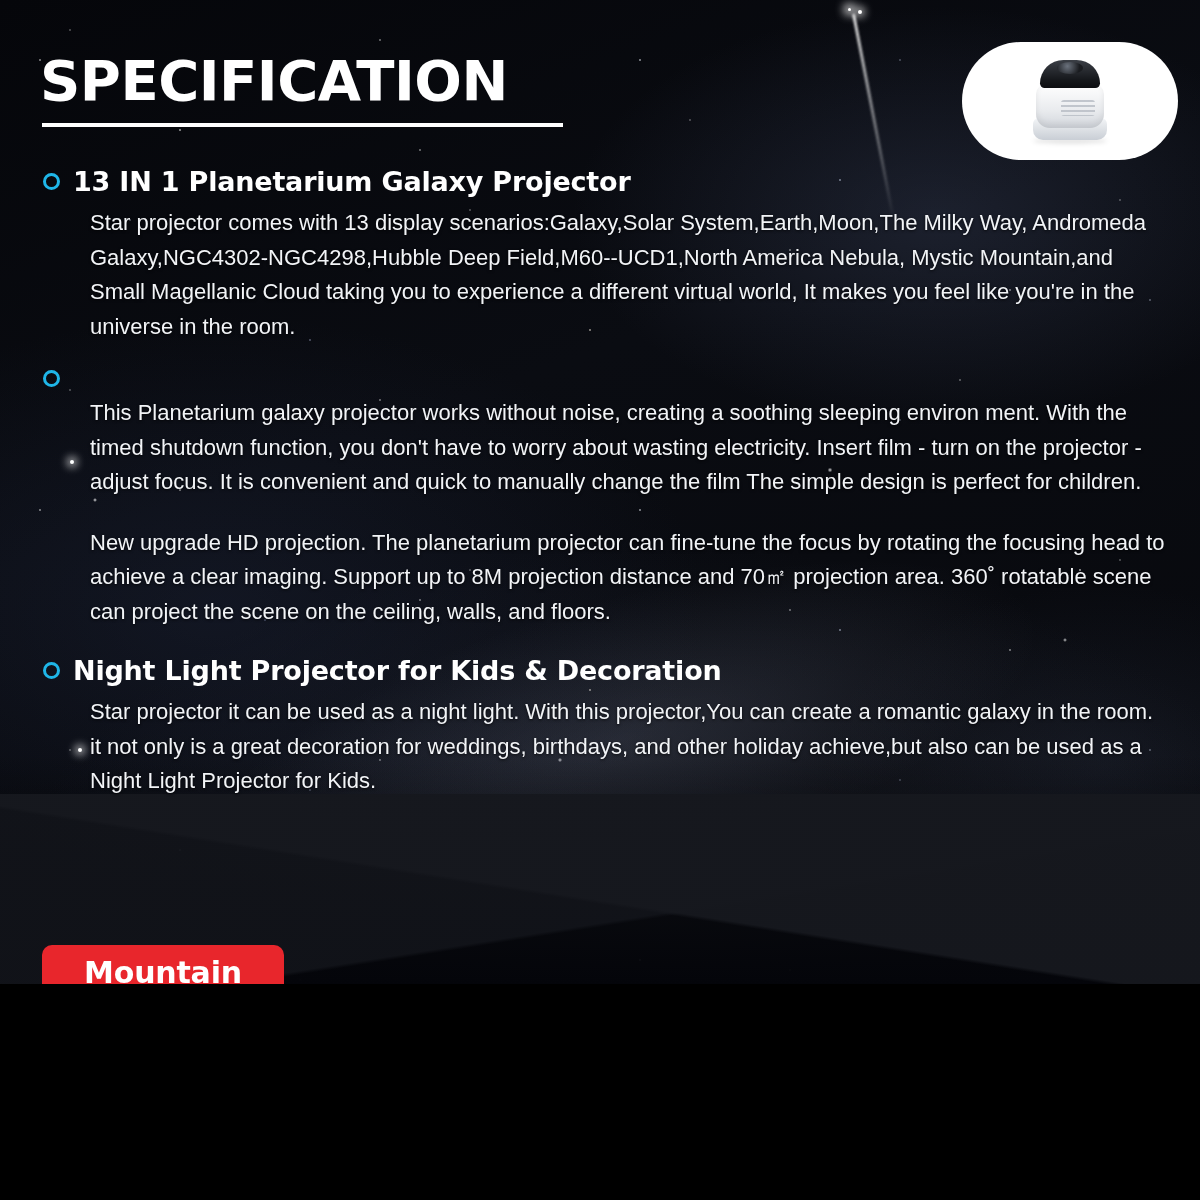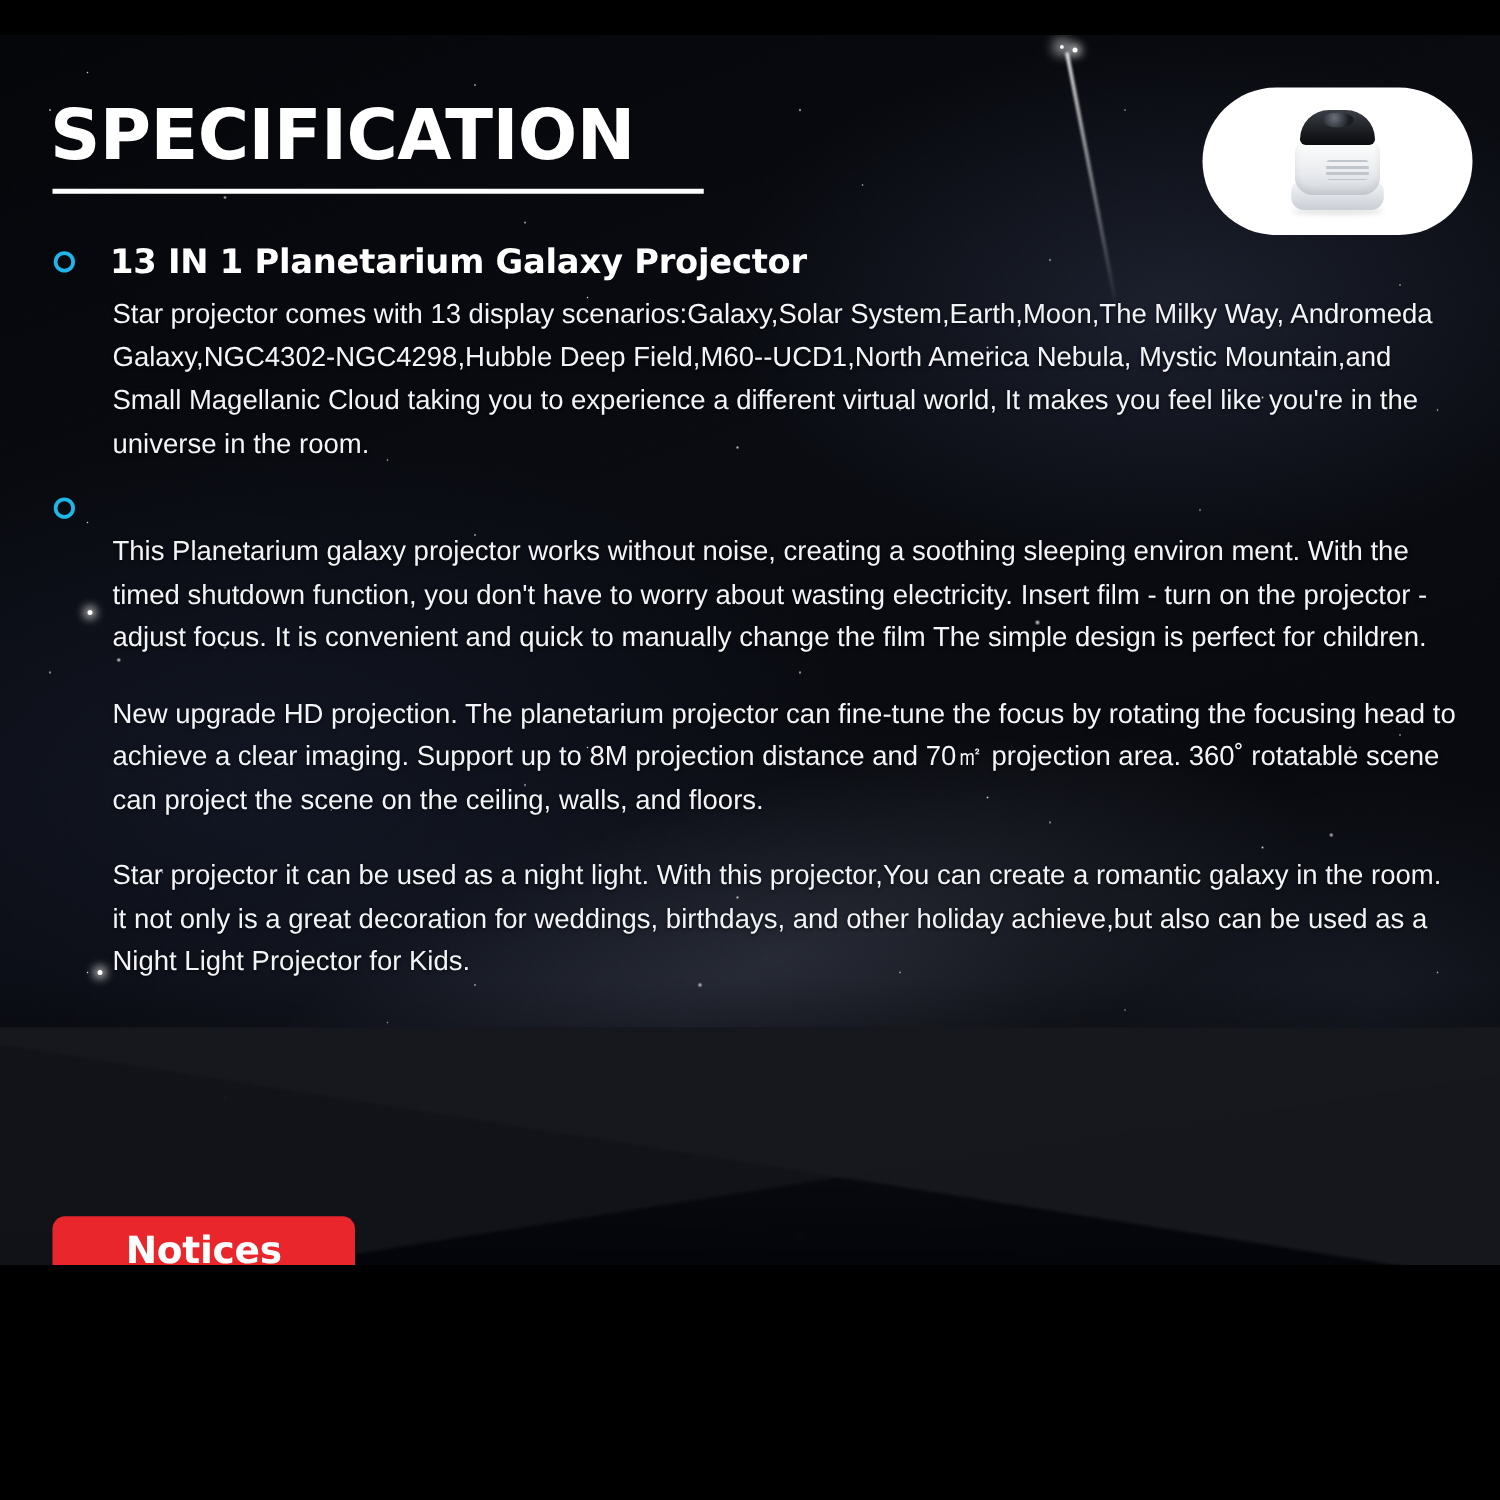--- a/index.html
+++ b/index.html
@@ -16,21 +16,20 @@
     position: relative;
     width: 1200px;
     height: 984px;
     overflow: hidden;
     background:
       radial-gradient(ellipse 520px 300px at 78% 22%, rgba(70,80,110,0.30), rgba(0,0,0,0) 70%),
       radial-gradient(ellipse 700px 420px at 18% 62%, rgba(40,50,80,0.28), rgba(0,0,0,0) 70%),
       radial-gradient(ellipse 900px 500px at 55% 92%, rgba(55,60,75,0.35), rgba(0,0,0,0) 72%),
       radial-gradient(ellipse 400px 260px at 92% 78%, rgba(60,70,95,0.22), rgba(0,0,0,0) 70%),
       linear-gradient(160deg, #05060a 0%, #0a0c12 40%, #07080c 100%);
-    margin-top: 28px;
   }
 
   
   .stars, .stars2, .stars3 {
     position: absolute;
     inset: 0;
     pointer-events: none;
   }
   .stars {
     background-image:
@@ -191,21 +190,21 @@
   .device-shadow {
     position: absolute; left: 2px; top: 78px;
     width: 74px; height: 6px;
     border-radius: 50%;
     background: rgba(0,0,0,.10);
     filter: blur(2px);
   }
 
   .sections { position: absolute; left: 40px; top: 166px; width: 1130px; }
   .section { margin-bottom: 26px; position: relative; }
-  .bullet-row { display: flex; align-items: center; gap: 28px; }
+  .bullet-row { display: flex; align-items: center; gap: 13px; }
   .bullet {
     width: 17px; height: 17px;
     border-radius: 50%;
     border: 3px solid #1fb6e8;
     flex: 0 0 auto;
     margin-left: 3px;
   }
   .sec-head {
     font-size: 27px;
     font-weight: 800;
@@ -305,23 +304,27 @@
         <div class="bullet"></div>
       </div>
       <div class="sec-body">This Planetarium galaxy projector works without noise, creating a soothing sleeping environ ment. With the timed shutdown function, you don't have to worry about wasting electricity. Insert film - turn on the projector - adjust focus. It is convenient and quick to manually change the film The simple design is perfect for children.</div>
     </div>
 
     <div class="section">
       <div class="sec-body">New upgrade HD projection. The planetarium projector can fine-tune the focus by rotating the focusing head to achieve a clear imaging. Support up to 8M projection distance and 70㎡ projection area. 360˚ rotatable scene can project the scene on the ceiling, walls, and floors.</div>
     </div>
 
     <div class="section">
+      <div class="bullet-row">
+        <div class="bullet"></div>
+        <div class="sec-head">Night Light Projector for Kids &amp; Decoration</div>
+      </div>
       <div class="sec-body">Star projector it can be used as a night light. With this projector,You can create a romantic galaxy in the room. it not only is a great decoration for weddings, birthdays, and other holiday achieve,but also can be used as a Night Light Projector for Kids.</div>
     </div>
 
   </div>
 
   <div class="notices-tab">
-    <span>Notices</span>
+    <span>Mountain</span>
   </div>
 
 
 </div>
 
 </body></html>

